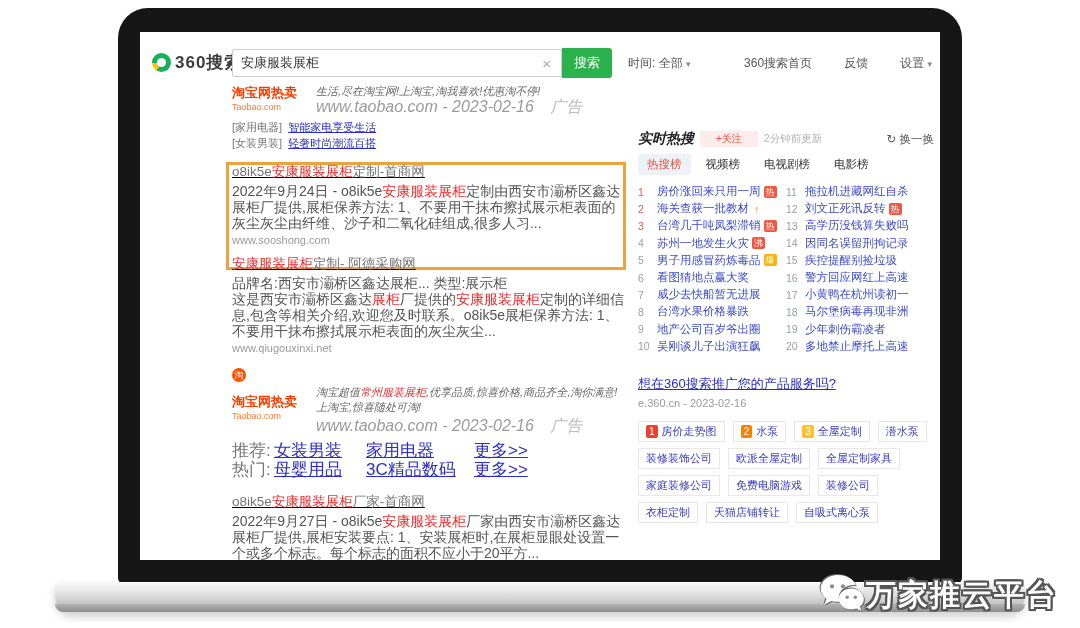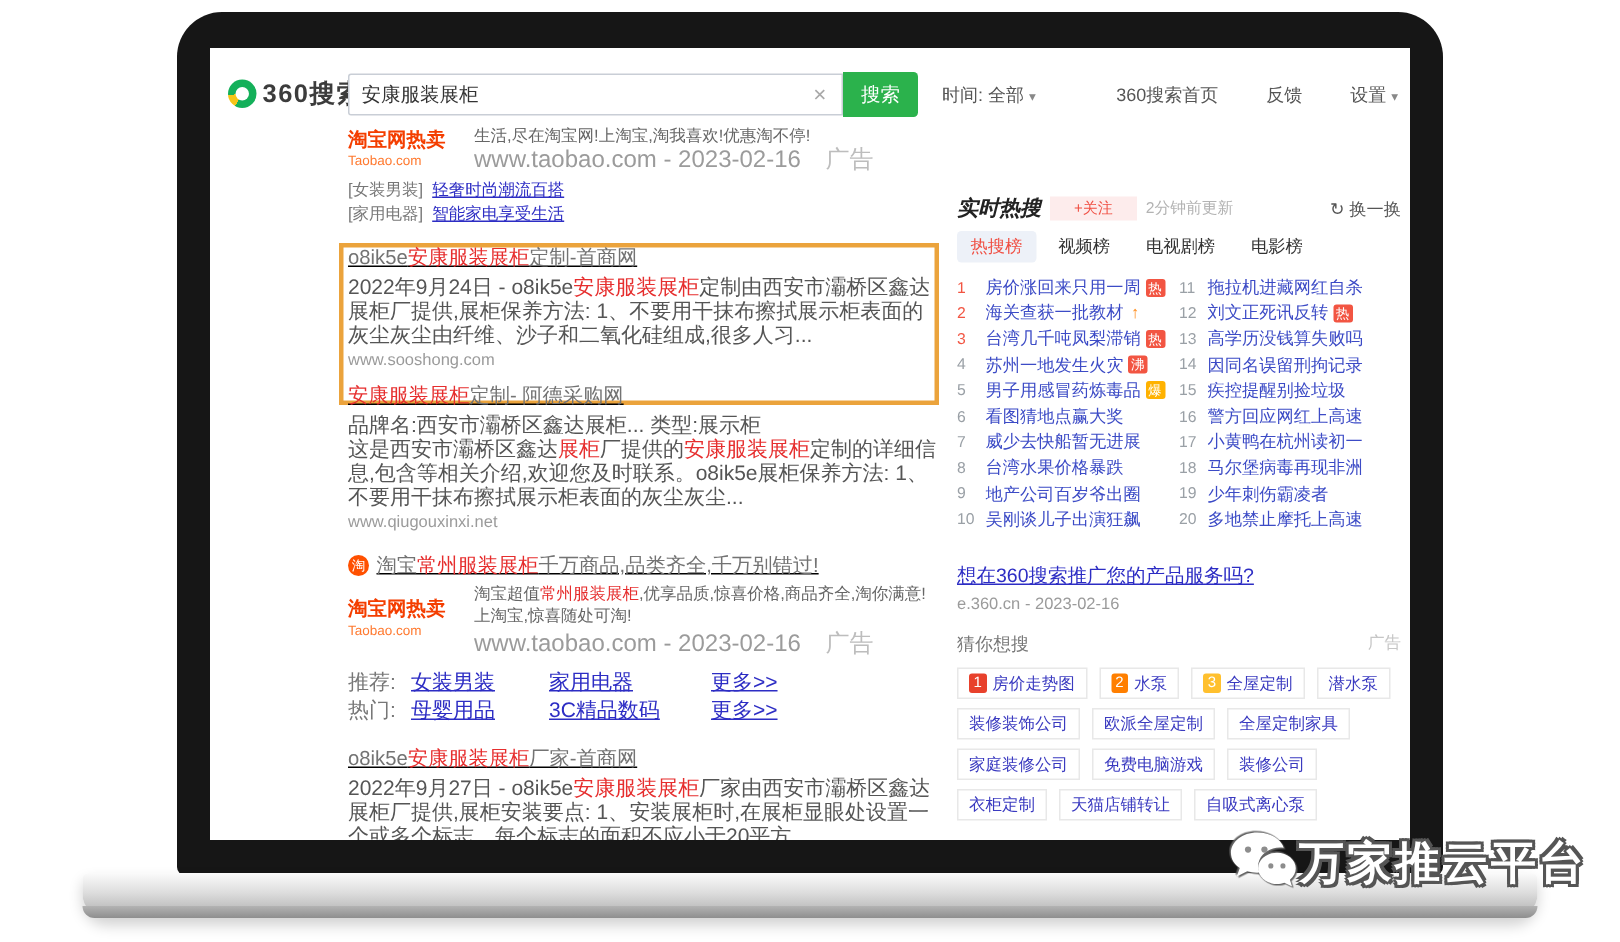--- a/index.html
+++ b/index.html
@@ -41,39 +41,39 @@
   .col-right{ position:absolute; left:498px; top:50px; width:296px; }
 
   .blue { color:#737373; } .red { color:#e62e2e; }
   a.rlink, .rlink { color:#2d2dc4; text-decoration:underline; cursor:pointer; }
 
   
   .adblk { display:flex; gap:10px; margin-top:4px; }
   .tbbrand { width:74px; flex:none; }
   .tb1 { color:#f43e00; font-weight:bold; font-size:13px; }
   .tb2 { color:#ff7a30; font-size:9px; }
-  .adtxt { font-size:11px; line-height:15px; color:#666; }
+  .adtxt { font-size:11px; line-height:15px; color:#666;font-style:italic; }
   .urlline { color:#9b9b9b; font-size:16px; }
   .adtag { color:#bdbdbd; margin-left:12px; }
   .subrows { margin-top:5px; font-size:11px; line-height:16px; }
   .subrows .tag { color:#777; margin-right:6px; }
 
   
   .result { margin-top:12px; }
   .rtitle { font-size:13.5px; line-height:18px; text-decoration:underline; cursor:pointer; }
   .rsnip { font-size:14px; line-height:16px; color:#555; margin-top:2px; }
   .rurl { font-size:11px; line-height:16px; color:#9b9b9b; margin-top:1px; }
   .hibox { position:absolute; left:86px; top:130px; width:400px; height:108px;
            border:3px solid #eba33c; pointer-events:none; }
 
   .r3head { display:flex; align-items:center; gap:5px; }
   .taoicon { width:14px; height:14px; flex:none; border-radius:50%; background:#ff5000; color:#fff;
              font-size:9px; display:flex; align-items:center; justify-content:center; }
   .r3body { display:flex; gap:10px; margin-top:3px; }
-  .recrow { display:grid; grid-template-columns:42px 92px 108px auto; font-size:14px; line-height:19px; }
+  .recrow { display:grid; grid-template-columns:42px 92px 108px auto; font-size:17px; line-height:19px; }
   .recrow .lbl { color:#777; }
   .recwrap { margin-top:8px; }
 
   
   .hothead { display:flex; align-items:center; }
   .hot-title { font-size:14px; font-weight:bold; font-style:italic; color:#222; }
   .follow { color:#f04f43; background:#fdecec; font-size:10px; padding:1px 16px; margin-left:6px; cursor:pointer; }
   .updated { color:#b3b3b3; font-size:10.5px; margin-left:6px; }
   .refresh { margin-left:auto; font-size:11.5px; color:#555; cursor:pointer; }
   .tabs { display:flex; gap:6px; margin-top:6px; }
@@ -98,21 +98,21 @@
   .guess { margin-top:12px; }
   .guess-head { display:flex; justify-content:space-between; font-size:12px; color:#777; }
   .guess-ad { font-size:11px; color:#c6c6c6; }
   .gtags { display:flex; flex-wrap:wrap; gap:6px 8px; margin-top:7px; }
   .gtag { border:1px solid #e8e8e8; padding:2px 7px; font-size:11px; color:#3a3ac0; cursor:pointer;
           white-space:nowrap; display:flex; align-items:center; }
   .rank { color:#fff; font-size:10px; line-height:13px; padding:0 3px; border-radius:2px; margin-right:4px; }
   .rank.r1 { background:#e8412c; } .rank.r2 { background:#ff7f00; } .rank.r3 { background:#ffc02e; }
 
   
-  .watermark { position:absolute; right:22px; bottom:31px; display:flex; align-items:center; gap:1px;margin-top:12px; }
+  .watermark { position:absolute; right:22px; bottom:12px; display:flex; align-items:center; gap:1px;margin-top:12px; }
   .wm-text { font-size:30px; font-weight:bold; color:#fff; letter-spacing:2px;
              text-shadow:-2px -2px 0 #555,2px -2px 0 #555,-2px 2px 0 #555,2px 2px 0 #555,0 2px 0 #555,2px 0 0 #555,0 -2px 0 #555,-2px 0 0 #555; }
   .wm-icon svg { filter:drop-shadow(1px 1px 0 #666) drop-shadow(-1px -1px 0 #666); }
 </style>
 </head>
 <body>
 
 <div class="bezel">
   <div class="screen">
 
@@ -156,44 +156,43 @@
           <div class="adtxt">
             <div>生活,尽在淘宝网!上淘宝,淘我喜欢!优惠淘不停!</div>
             <div class="urlline">
               <span>www.taobao.com - 2023-02-16</span>
               <span class="adtag">广告</span>
             </div>
           </div>
         </div>
         <div class="subrows">
           <div>
+            <span class="tag">[家用电器]</span><span class="rlink">智能家电享受生活</span>
+          </div>
+          <div>
             <span class="tag">[女装男装]</span><span class="rlink">轻奢时尚潮流百搭</span>
-          </div>
-          <div>
-            <span class="tag">[家用电器]</span><span class="rlink">智能家电享受生活</span>
           </div>
         </div>
 
         <div class="result">
           <div class="rtitle"><span class="blue">o8ik5e</span><span class="red">安康服装展柜</span><span class="blue">定制-首商网</span></div>
           <div class="rsnip"><span>2022年9月24日 - o8ik5e</span><span class="red">安康服装展柜</span><span>定制由西安市灞桥区鑫达展柜厂提供,展柜保养方法: 1、不要用干抹布擦拭展示柜表面的灰尘灰尘由纤维、沙子和二氧化硅组成,很多人习...</span></div>
           <div class="rurl">www.sooshong.com</div>
         </div>
 
         <div class="result" style="margin-top:7px">
           <div class="rtitle"><span class="red">安康服装展柜</span><span class="blue">定制- 阿德采购网</span></div>
           <div class="rsnip">品牌名:西安市灞桥区鑫达展柜... 类型:展示柜</div>
           <div class="rsnip" style="margin-top:0"><span>这是西安市灞桥区鑫达</span><span class="red">展柜</span><span>厂提供的</span><span class="red">安康服装展柜</span><span>定制的详细信息,包含等相关介绍,欢迎您及时联系。o8ik5e展柜保养方法: 1、不要用干抹布擦拭展示柜表面的灰尘灰尘...</span></div>
           <div class="rurl">www.qiugouxinxi.net</div>
         </div>
 
         <div class="result">
           <div class="r3head">
             <span class="taoicon">淘</span>
-            <span class="rtitle"><span class="blue">淘宝</span><span class="red">常州服装展柜</span><span class="blue">千万商品,品类齐全,千万别错过!</span></span>
           </div>
           <div class="r3body">
             <div class="tbbrand" style="margin-top:8px">
               <div class="tb1">淘宝网热卖</div>
               <div class="tb2">Taobao.com</div>
             </div>
             <div class="adtxt">
               <div><span>淘宝超值</span><span class="red">常州服装展柜</span><span>,优享品质,惊喜价格,商品齐全,淘你满意!上淘宝,惊喜随处可淘!</span></div>
               <div class="urlline" style="margin-top:3px">
                 <span>www.taobao.com - 2023-02-16</span>
@@ -326,24 +325,20 @@
               <span class="ht">多地禁止摩托上高速</span>
             </li>
         </ul>
 
         <div class="promo">
           <div class="promo-link rlink">想在360搜索推广您的产品服务吗?</div>
           <div class="purl">e.360.cn - 2023-02-16</div>
         </div>
 
         <div class="guess">
-          <div class="guess-head">
-            <span>猜你想搜</span>
-            <span class="guess-ad">广告</span>
-          </div>
           <div class="gtags">
             <span class="gtag">
                 <span class="rank r1">1</span>
                 <span>房价走势图</span>
               </span>
             <span class="gtag">
                 <span class="rank r2">2</span>
                 <span>水泵</span>
               </span>
             <span class="gtag">

